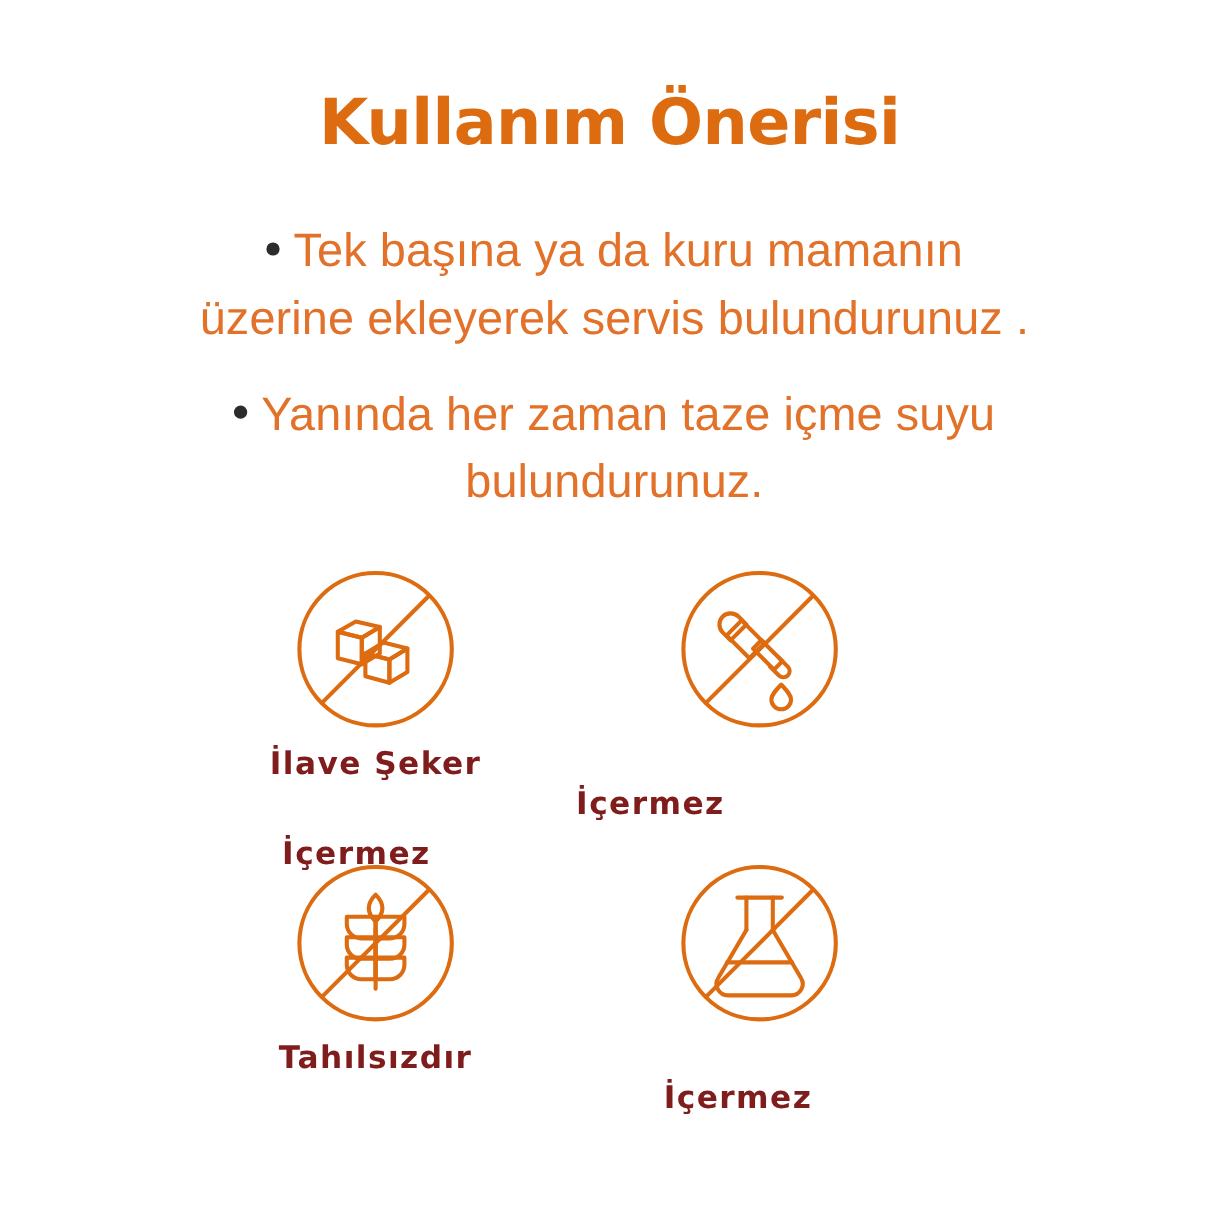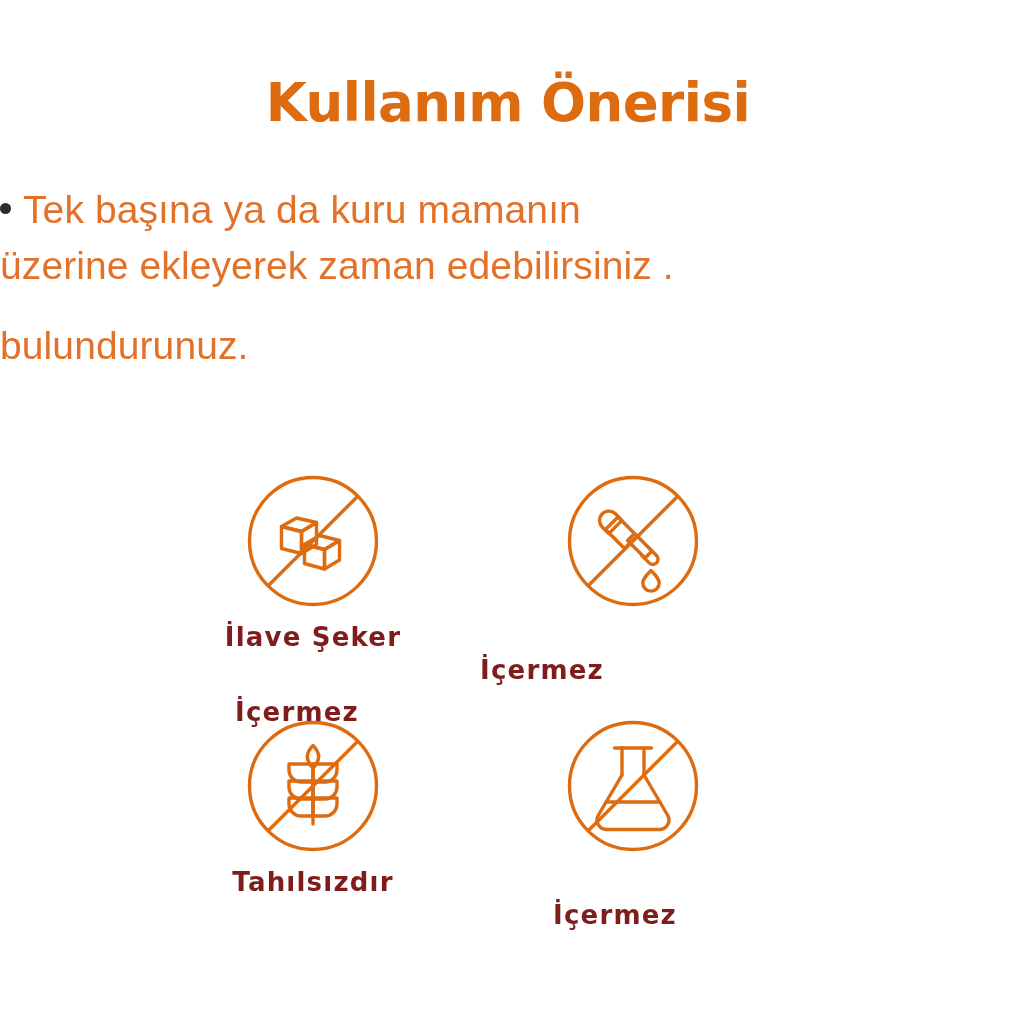--- a/index.html
+++ b/index.html
@@ -36,20 +36,21 @@
     color: #DD6B10;
     line-height: 1.0;
     white-space: nowrap;
   }
 
   
   .copy-block {
     position: absolute;
     left: 0;
     width: 1024px;
+    text-align: center;
     color: #E2712A;
     font-family: "Liberation Sans", sans-serif;
     font-weight: 300;
     font-size: 39px;
     line-height: 56px;
     letter-spacing: 0.1px;
   }
   .copy-1 { top: 182px; }
   .copy-2 { top: 318px; }
 
@@ -117,24 +118,25 @@
 </style>
 </head>
 <body>
 
 <div class="page">
 
   <div class="title">Kullanım Önerisi</div>
 
   <div class="copy-block copy-1">
     <span class="copy-line"><span class="bullet-dot"></span><span>Tek başına ya da kuru mamanın</span></span>
-    <span class="copy-line">üzerine ekleyerek zaman edebilirsiniz .</span>
+    <span class="copy-line">üzerine ekleyerek servis bulundurunuz .</span>
   </div>
 
   <div class="copy-block copy-2">
+    <span class="copy-line"><span class="bullet-dot"></span><span>Yanında her zaman taze içme suyu</span></span>
     <span class="copy-line">bulundurunuz.</span>
   </div>
 
   <div class="badges">
 
     <div class="badge badge-1 badge-c1 badge-r1">
       <div class="badge-icon-wrap">
         <svg width="134" height="134" viewBox="0 0 134 134" fill="none" aria-hidden="true">
           <circle cx="67" cy="67" r="63.5" stroke="#DD6B10" stroke-width="3.4"></circle>
           <line x1="22.5" y1="111.5" x2="111.5" y2="22.5" stroke="#DD6B10" stroke-width="3.4"></line>

